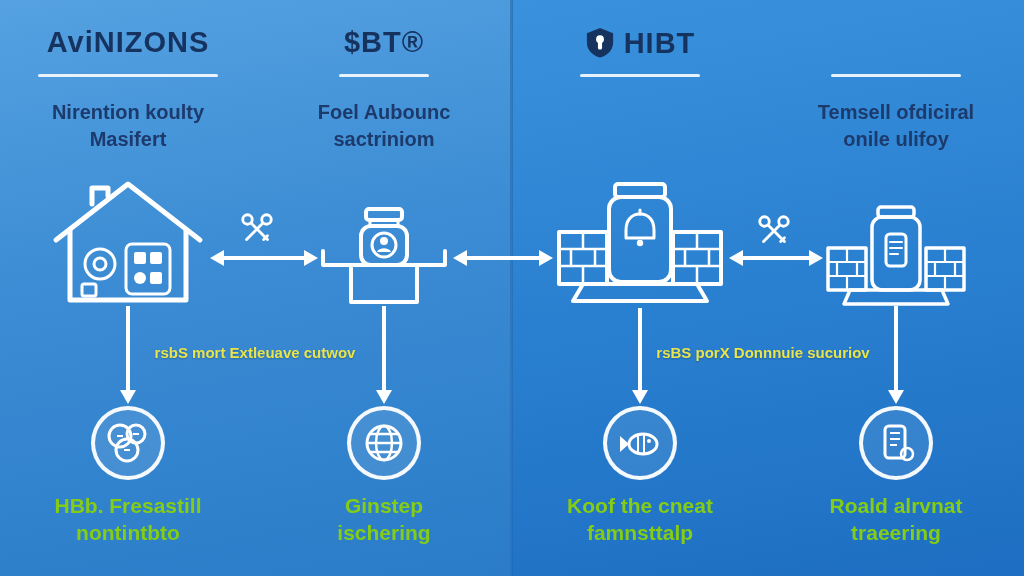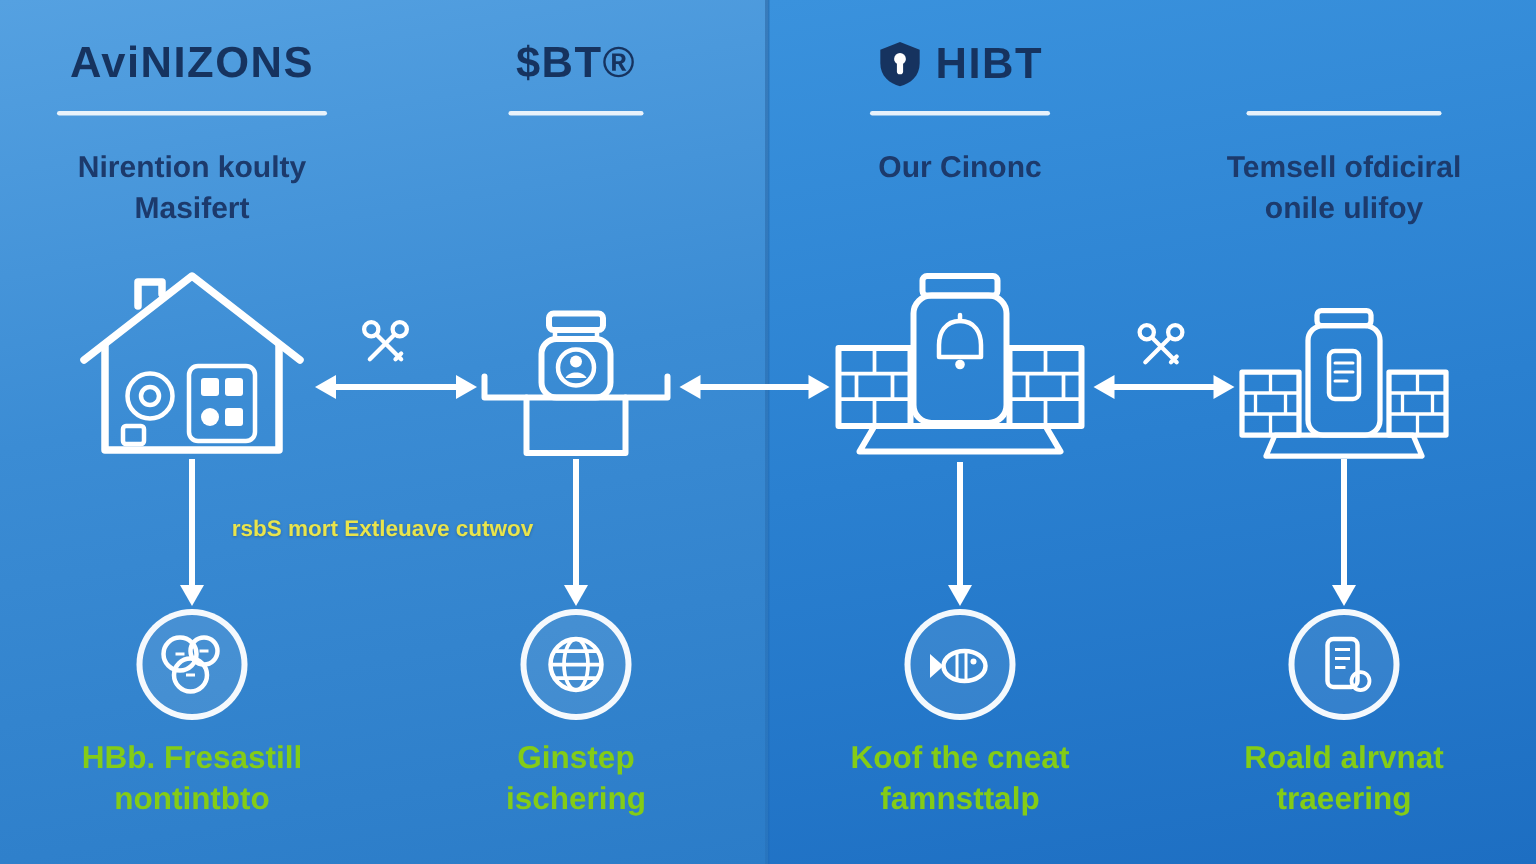--- a/index.html
+++ b/index.html
@@ -81,20 +81,24 @@
       <div>HBb. Fresastill</div>
       <div>nontintbto</div>
     </div>
   </div>
 
   <div class="col" style="left:256px">
     <div class="col-header">
       <span>$BT®</span>
     </div>
     <div class="col-underline" style="width:90px"></div>
+    <div class="col-subtitle">
+      <div>Foel Aubounc</div>
+      <div>sactriniom</div>
+    </div>
     <div class="main-icon" style="top:205px">
       <svg width="130" height="100" viewBox="0 0 130 100" fill="none" stroke="#fff" stroke-linejoin="round" stroke-linecap="round">
         <path d="M4,46 V60 M4,60 H126 M126,46 V60" stroke-width="4"></path>
         <path d="M32,60 V97 H98 V60" stroke-width="4"></path>
         <rect x="47" y="4" width="36" height="11" rx="3" stroke-width="4"></rect>
         <path d="M51,15 v6 M79,15 v6" stroke-width="3"></path>
         <rect x="42" y="21" width="46" height="39" rx="10" stroke-width="4"></rect>
         <circle cx="65" cy="40" r="12" stroke-width="3"></circle>
         <circle cx="65" cy="36" r="4" fill="#fff" stroke="none"></circle>
         <path d="M58,47 c2,-5 12,-5 14,0 Z" fill="#fff" stroke="none"></path>
@@ -119,21 +123,20 @@
         <svg width="30" height="34" viewBox="0 0 32 34">
           <path d="M16,1 L30,6.5 V16 c0,9.5 -6.5,14.5 -14,16.5 C8.5,30.5 2,25.5 2,16 V6.5 Z" fill="#16335f"></path>
           <circle cx="16" cy="13" r="4.2" fill="#fff"></circle>
           <rect x="13.8" y="15" width="4.4" height="9" rx="2" fill="#fff"></rect>
         </svg>
       </span>
       <span>HIBT</span>
     </div>
     <div class="col-underline" style="width:120px"></div>
     <div class="col-subtitle">
-      <div>Our Cinonc</div>
     </div>
     <div class="main-icon" style="top:180px">
       <svg width="170" height="128" viewBox="0 0 170 128" fill="none" stroke="#fff" stroke-linejoin="round" stroke-linecap="round">
         <path d="M28,104 H142 L152,121 H18 Z" stroke-width="4"></path>
         <rect x="4" y="52" width="48" height="52" stroke-width="4"></rect>
         <path d="M4,69 H52 M4,86 H52 M28,52 V69 M16,69 V86 M40,69 V86 M28,86 V104" stroke-width="2.5"></path>
         <rect x="118" y="52" width="48" height="52" stroke-width="4"></rect>
         <path d="M118,69 H166 M118,86 H166 M142,52 V69 M130,69 V86 M154,69 V86 M142,86 V104" stroke-width="2.5"></path>
         <rect x="60" y="4" width="50" height="13" rx="3" stroke-width="4"></rect>
         <rect x="54" y="17" width="62" height="85" rx="12" stroke-width="4"></rect>
@@ -236,13 +239,14 @@
     <g stroke="#fff" stroke-width="3" fill="none" stroke-linecap="round">
       <circle cx="10" cy="10" r="5"></circle>
       <line x1="14" y1="14" x2="31" y2="31"></line>
       <line x1="27" y1="31" x2="31" y2="27"></line>
       <circle cx="30" cy="10" r="5"></circle>
       <line x1="26" y1="14" x2="9" y2="31"></line>
     </g>
   </svg>
 
   <div class="connector-label" style="left:135px; top:344px; width:240px;">rsbS mort Extleuave cutwov</div>
+  <div class="connector-label" style="left:648px; top:344px; width:230px;">rsBS porX Donnnuie sucuriov</div>
 </div>
 
 </body></html>

